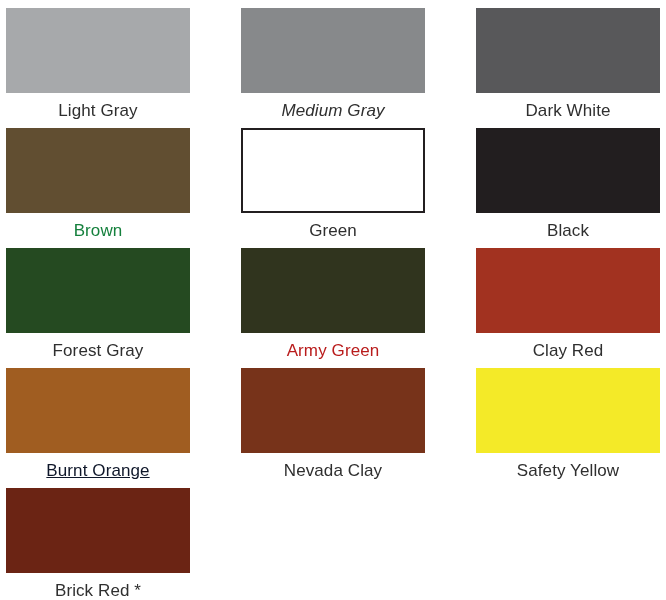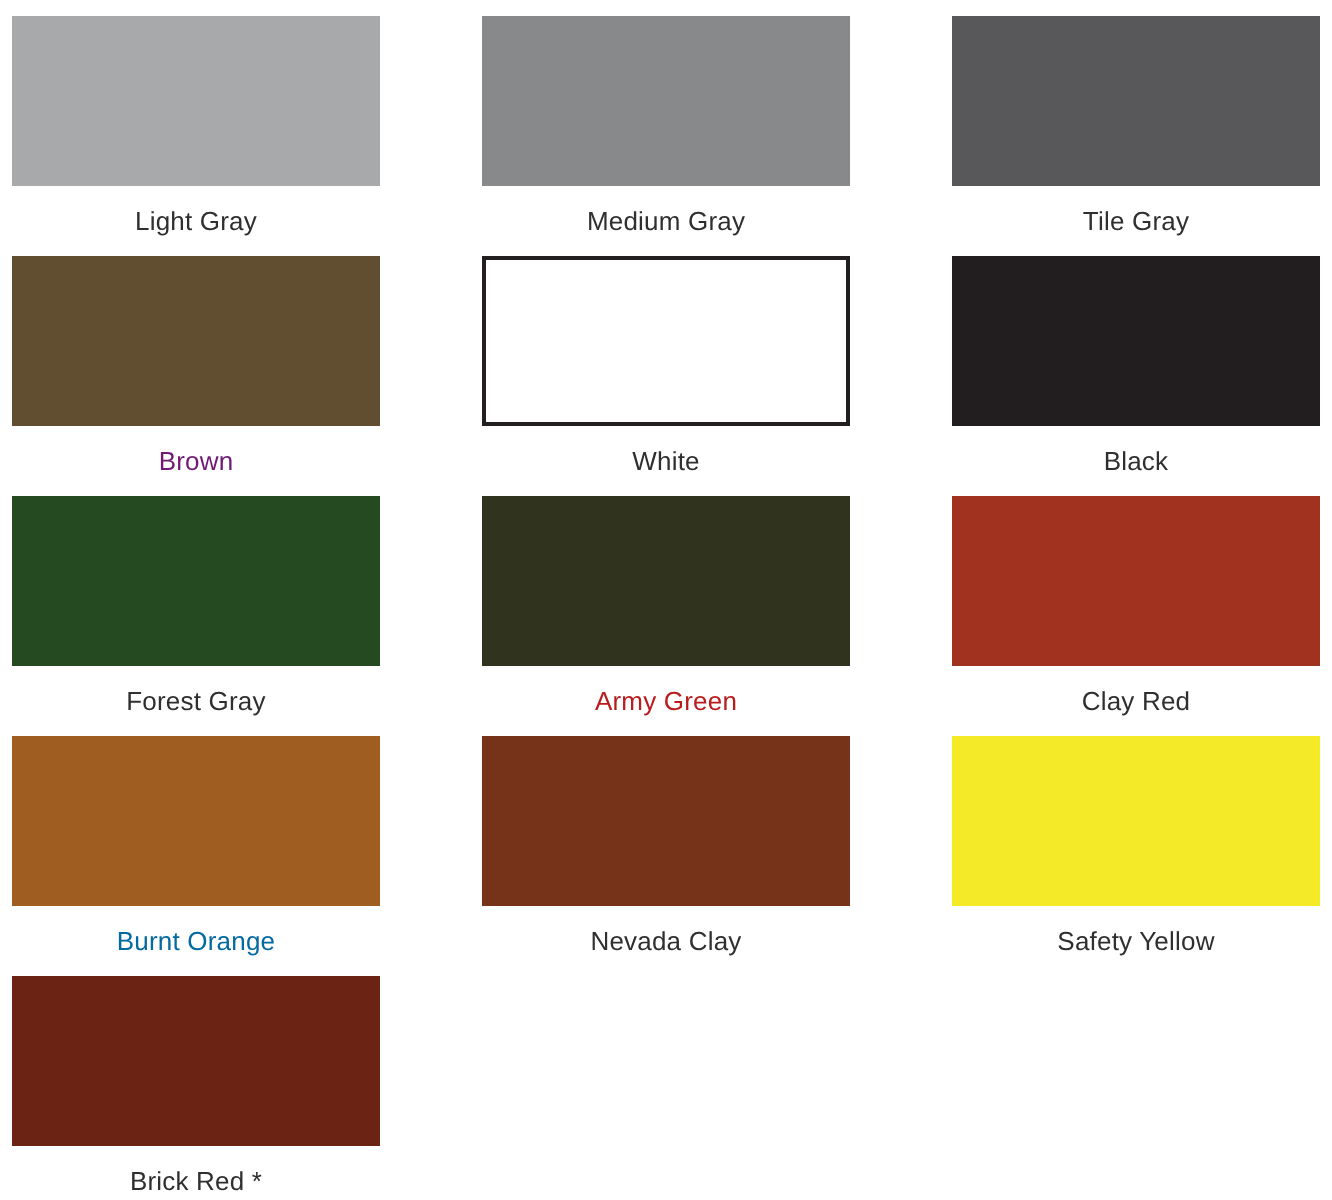--- a/index.html
+++ b/index.html
@@ -46,71 +46,71 @@
 
   .swatch-chip.bordered {
     border: 2px solid #231f20;
   }
 
   .swatch-label {
     flex: 1 1 auto;
     display: flex;
     align-items: center;
     justify-content: center;
-    font-size: 13px;
+    font-size: 17px;
     line-height: 1;
     color: #2f2f2f;
     letter-spacing: 0.1px;
     text-align: center;
     white-space: nowrap;
   }
 </style>
 </head>
 <body style="background: rgb(255, 255, 255);">
 
 <div id="swatch-grid">
     <div class="swatch-cell">
       <div class="swatch-chip" style="background-color: rgb(167, 169, 171);"></div>
       <div class="swatch-label" style="color: rgb(47, 47, 47);">Light Gray</div>
     </div>
     <div class="swatch-cell">
       <div class="swatch-chip" style="background-color: rgb(135, 137, 139);"></div>
-      <div class="swatch-label" style="color: rgb(47, 47, 47);">Medium Gray</div>
+      <div class="swatch-label" style="color: rgb(47, 47, 47); font-style: italic;">Medium Gray</div>
     </div>
     <div class="swatch-cell">
       <div class="swatch-chip" style="background-color: rgb(88, 88, 90);"></div>
-      <div class="swatch-label" style="color: rgb(47, 47, 47);">Tile Gray</div>
+      <div class="swatch-label" style="color: rgb(47, 47, 47);">Dark White</div>
     </div>
     <div class="swatch-cell">
       <div class="swatch-chip" style="background-color: rgb(97, 78, 49);"></div>
-      <div class="swatch-label" style="color: #701a75; text-align: center;">Brown</div>
+      <div class="swatch-label" style="color: #15803d; text-align: center;">Brown</div>
     </div>
     <div class="swatch-cell">
       <div class="swatch-chip bordered" style="background-color: rgb(255, 255, 255); border-color: rgb(35, 31, 32);"></div>
-      <div class="swatch-label" style="color: rgb(47, 47, 47);">White</div>
+      <div class="swatch-label" style="color: rgb(47, 47, 47);">Green</div>
     </div>
     <div class="swatch-cell">
       <div class="swatch-chip" style="background-color: rgb(34, 30, 31);"></div>
       <div class="swatch-label" style="color: rgb(47, 47, 47); text-align: center;">Black</div>
     </div>
     <div class="swatch-cell">
       <div class="swatch-chip" style="background-color: rgb(37, 74, 33);"></div>
       <div class="swatch-label" style="color: rgb(47, 47, 47);">Forest Gray</div>
     </div>
     <div class="swatch-cell">
       <div class="swatch-chip" style="background-color: rgb(48, 52, 30);"></div>
       <div class="swatch-label" style="color: #b91c1c; text-align: center;">Army Green</div>
     </div>
     <div class="swatch-cell">
       <div class="swatch-chip" style="background-color: rgb(162, 50, 32);"></div>
       <div class="swatch-label" style="color: rgb(47, 47, 47);">Clay Red</div>
     </div>
     <div class="swatch-cell">
       <div class="swatch-chip" style="background-color: rgb(160, 93, 33);"></div>
-      <div class="swatch-label" style="color: #0369a1;">Burnt Orange</div>
+      <div class="swatch-label" style="color: #0f172a; text-decoration: underline;">Burnt Orange</div>
     </div>
     <div class="swatch-cell">
       <div class="swatch-chip" style="background-color: rgb(119, 51, 26);"></div>
       <div class="swatch-label" style="color: rgb(47, 47, 47);">Nevada Clay</div>
     </div>
     <div class="swatch-cell">
       <div class="swatch-chip" style="background-color: rgb(244, 234, 40);"></div>
       <div class="swatch-label" style="color: rgb(47, 47, 47);">Safety Yellow</div>
     </div>
     <div class="swatch-cell">

